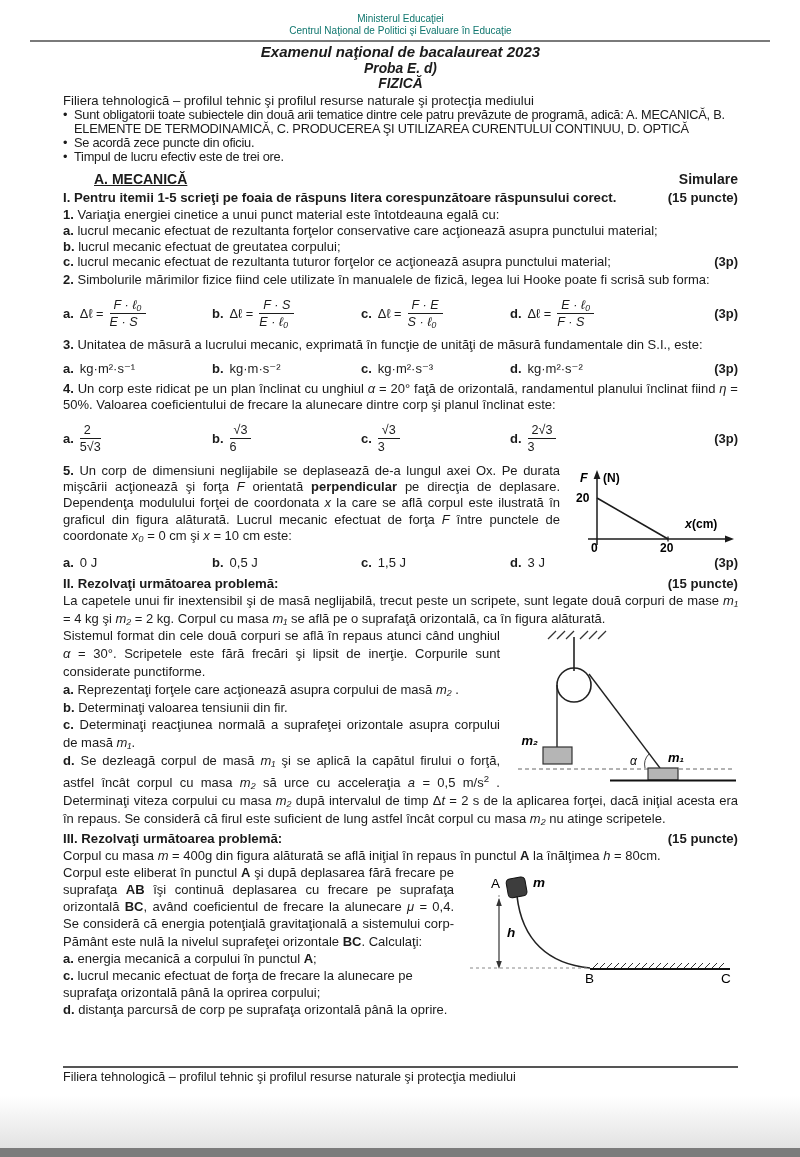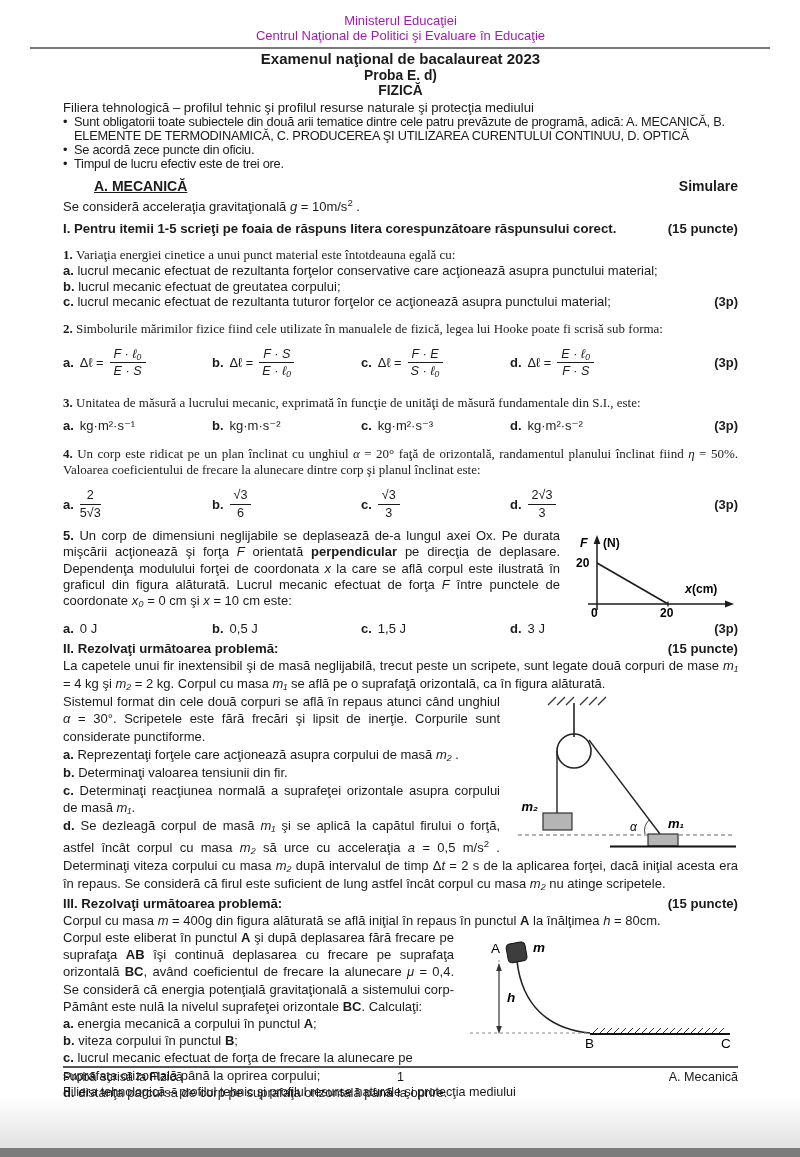--- a/index.html
+++ b/index.html
@@ -1,49 +1,49 @@
 <!DOCTYPE html>
 <html><head>
 <meta charset="utf-8">
 <style>
   html,body{margin:0;padding:0;background:#ffffff;}
   .page{width:800px;height:1157px;position:relative;overflow:hidden;background:#ffffff;
         font-family:"Liberation Sans","DejaVu Sans",sans-serif;font-size:13px;color:#1b1b1b;}
   .content{padding:13px 62px 0 63px;}
 
   
-  .doc-header{text-align:center;font-size:13px;line-height:1.16;color:#a21caf;}
+  .doc-header{text-align:center;font-size:10px;line-height:1.16;color:#0f766e;}
   .header-rule{border:none;border-top:2.4px solid #7a7a7a;margin:4px -32px 2px -33px;}
-  .titles{text-align:center;font-weight:bold;line-height:1.12;}
+  .titles{text-align:center;font-weight:bold;line-height:1.12;font-style:italic;}
   .title-exam{font-size:15px;}
   .title-proba,.title-subject{font-size:13.8px;text-align:center;}
   .filiera{font-size:13.1px;margin-top:1px;}
   .bullets{font-size:12.8px;letter-spacing:-0.25px;line-height:1.1;}
   .bullet{display:flex;}
   .bullet .mark{width:11px;flex:none;}
 
   .section-row{display:flex;align-items:baseline;margin:7px 0 3px;font-size:14px;font-weight:bold;}
   .section-title{margin-left:31px;text-decoration:underline;}
   .simulare{margin-left:auto;}
   .gravity{margin:1px 0 5px;line-height:1.3;}
 
   .part-header{display:flex;font-weight:bold;font-size:13.2px;margin:3px 0 1px;gap:36px;}
   .part-pts{margin-left:auto;}
 
   .line{position:relative;line-height:15.6px;margin:0;}
-  .qintro{line-height:15.8px;margin-top:11px;font-family:Liberation Serif, serif;}
+  .qintro{line-height:15.8px;margin-top:2px;}
   .pts{position:absolute;right:0;bottom:0;font-weight:bold;}
 
   .optrow{display:flex;align-items:center;margin:5px 0 3px;min-height:20px;}
   .optrow .cell{width:149px;display:flex;align-items:center;gap:6px;flex:none;}
   .optrow .cell.last{width:auto;}
   .optrow .rpts{margin-left:auto;font-weight:bold;}
   .olabel{font-weight:bold;}
   .fracrow{min-height:42px;}
-  .frac{display:inline-block;text-align:center;font-size:12.6px;line-height:1.12;vertical-align:middle;}
+  .frac{display:inline-block;font-size:12.6px;line-height:1.12;vertical-align:middle;}
   .frac .num{display:block;border-bottom:1.1px solid #1b1b1b;padding:0 4px 1px;}
   .frac .den{display:block;padding-top:1px;}
   .frac.ital{font-style:italic;}
   .mathlhs{font-size:12.8px;}
 
   .just{text-align:justify;}
   .q5p{line-height:16.3px;}
   .p2text{line-height:17.8px;}
   .p3text{line-height:17.2px;}
   .fig-right{float:right;}
@@ -96,21 +96,20 @@
       <div class="bullet">
         <span class="mark">•</span>
         <span>Timpul de lucru efectiv este de trei ore.</span>
       </div>
     </div>
 
     <div class="section-row">
       <span class="section-title">A. MECANICĂ</span>
       <span class="simulare">Simulare</span>
     </div>
-    <div class="gravity"><span>Se consideră acceleraţia gravitaţională </span><span class="si">g</span><span> = 10m/s</span><span class="ssup">2</span><span> .</span></div>
 
     <div class="part-header">
       <span>I. Pentru itemii 1-5 scrieţi pe foaia de răspuns litera corespunzătoare răspunsului corect.</span>
       <span class="part-pts">(15 puncte)</span>
     </div>
 
     <div class="qintro"><span class="sb">1. </span><span>Variaţia energiei cinetice a unui punct material este întotdeauna egală cu:</span></div>
     <div class="line"><span class="sb">a. </span><span>lucrul mecanic efectuat de rezultanta forţelor conservative care acţionează asupra punctului material;</span></div>
     <div class="line"><span class="sb">b. </span><span>lucrul mecanic efectuat de greutatea corpului;</span></div>
     <div class="line"><span class="sb">c. </span><span>lucrul mecanic efectuat de rezultanta tuturor forţelor ce acţionează asupra punctului material;</span></div>
@@ -300,32 +299,26 @@
         <text x="41" y="69" font-size="13.5" font-weight="bold" font-style="italic">h</text>
         <path d="M 51,28 C 56,72 82,96 124,100" fill="none" stroke="#222" stroke-width="1.6"></path>
         <line x1="4" y1="100" x2="124" y2="100" stroke="#888" stroke-width="1" stroke-dasharray="3 3"></line>
         <line x1="124" y1="101" x2="264" y2="101" stroke="#111" stroke-width="2"></line>
         <path d="M127 100l5 -5M134 100l5 -5M141 100l5 -5M148 100l5 -5M155 100l5 -5M162 100l5 -5M169 100l5 -5M176 100l5 -5M183 100l5 -5M190 100l5 -5M197 100l5 -5M204 100l5 -5M211 100l5 -5M218 100l5 -5M225 100l5 -5M232 100l5 -5M239 100l5 -5M246 100l5 -5M253 100l5 -5" stroke="#333" stroke-width="1"></path>
         <text x="119" y="115" font-size="13.5">B</text>
         <text x="255" y="115" font-size="13.5">C</text>
       </svg>
       <div class="p3text just"><span>Corpul este eliberat în punctul </span><span class="sb">A</span><span> şi după deplasarea fără frecare pe suprafaţa </span><span class="sb">AB</span><span> îşi continuă deplasarea cu frecare pe suprafaţa orizontală </span><span class="sb">BC</span><span>, având coeficientul de frecare la alunecare </span><span class="si">μ</span><span> = 0,4.  Se consideră că energia potenţială gravitaţională a sistemului corp-Pământ este nulă la nivelul suprafeţei orizontale </span><span class="sb">BC</span><span>. Calculaţi:</span></div>
       <div class="p3text"><span class="sb">a. </span><span>energia mecanică a corpului în punctul </span><span class="sb">A</span><span>;</span></div>
-      <div class="p3text"><span class="sb">b. </span><span>viteza corpului în punctul </span><span class="sb">B</span><span>;</span></div>
       <div class="p3text"><span class="sb">c. </span><span>lucrul mecanic efectuat de forţa de frecare la alunecare pe suprafaţa orizontală până la oprirea corpului;</span></div>
       <div class="p3text"><span class="sb">d. </span><span>distanţa parcursă de corp pe suprafaţa orizontală până la oprire.</span></div>
       <div class="clr"></div>
     </div>
   </div>
 
   <div class="footer">
     <hr class="footer-rule">
-    <div class="footer-row">
-      <span>Probă scrisă la Fizică</span>
-      <span class="footer-center">1</span>
-      <span class="footer-right">A. Mecanică</span>
-    </div>
     <div>Filiera tehnologică – profilul tehnic şi profilul resurse naturale şi protecţia mediului</div>
   </div>
 
   <div class="fade"></div>
   <div class="bottom-bar"></div>
 </div>
 
 </body></html>

